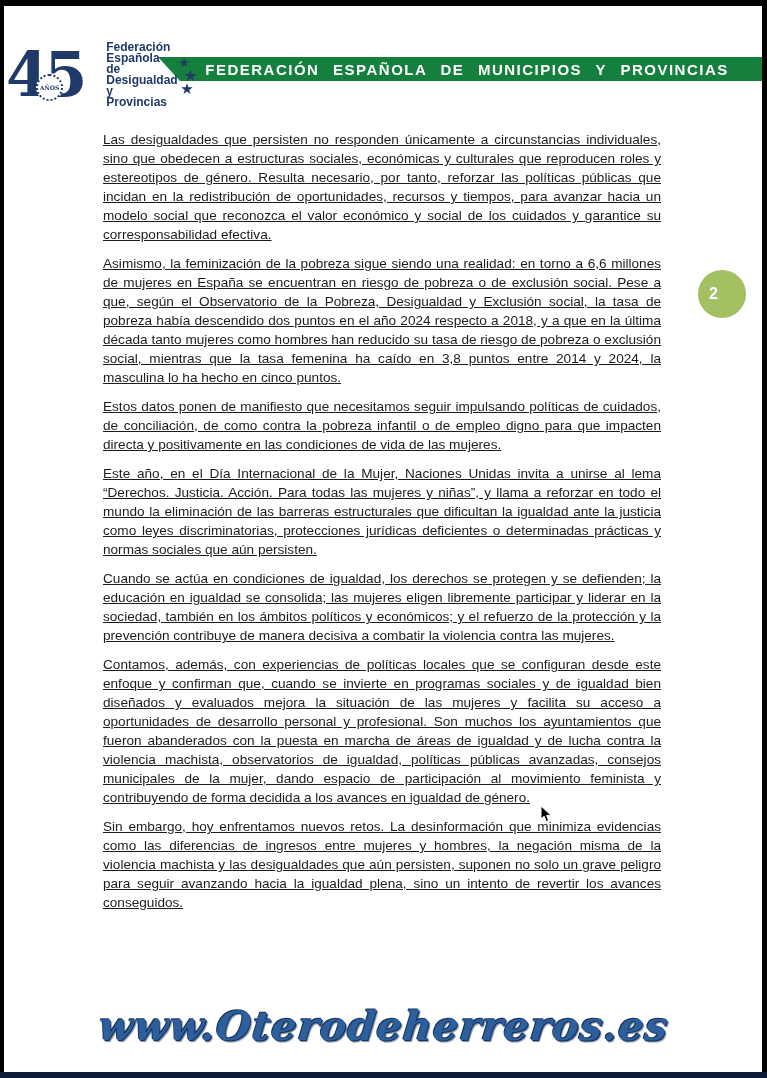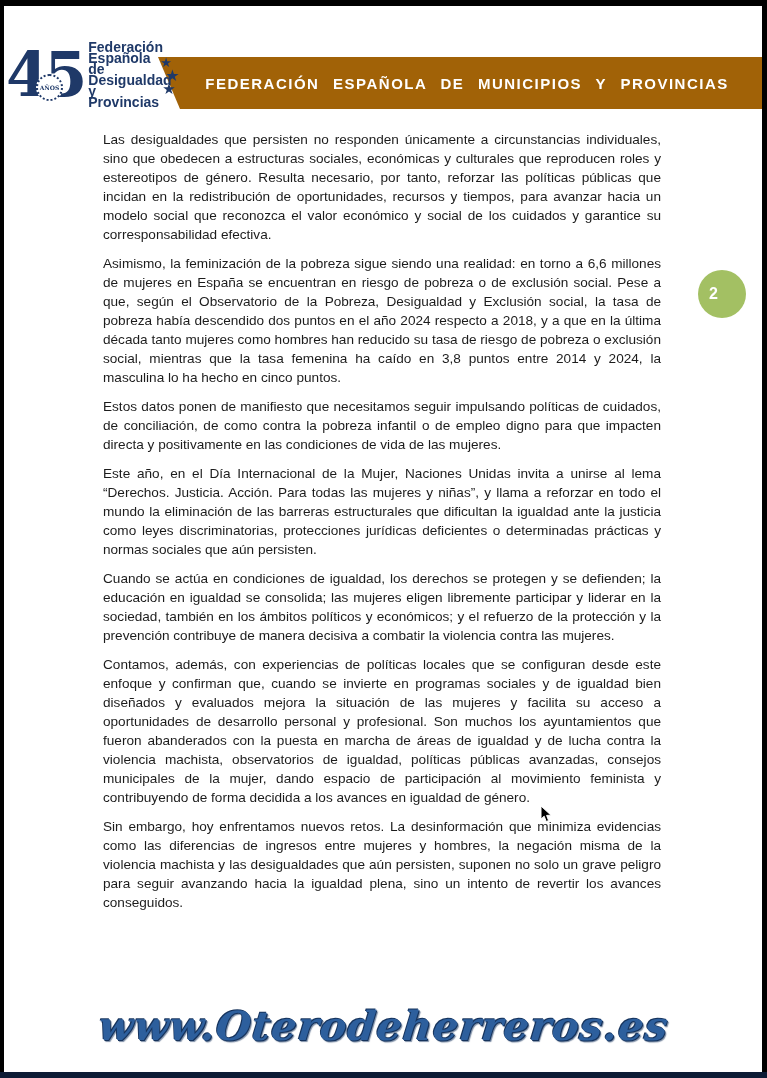--- a/index.html
+++ b/index.html
@@ -16,40 +16,40 @@
   .frame-bottom { left:0; top:1072px; width:767px; height:6px; background:#0d1b35; }
 
   
   .logo { position:absolute; left:6px; top:42px; display:flex; align-items:center; z-index:5; }
   .logo-45 { font-family:"DejaVu Serif", serif; font-weight:bold; font-size:62px;
              line-height:62px; color:#1f3968; letter-spacing:-5px; position:relative; }
   .logo-anos-circle { position:absolute; left:30px; top:30px; width:27px; height:27px;
              border-radius:50%; background:#fff; border:2px dotted #1f3968;
              display:flex; align-items:center; justify-content:center; }
   .logo-anos-circle span { font-size:6px; font-weight:bold; color:#1f3968; letter-spacing:0; }
-  .logo-textblock { margin-left:6px; color:#1f3968; font-size:14px; font-weight:bold;
+  .logo-textblock { margin-left:24px; color:#1f3968; font-size:12px; font-weight:bold;
              line-height:11px; width:58px; }
   .logo-stars { margin-left:14px; display:flex; flex-direction:column; color:#1f3968;
              line-height:13px; }
   .logo-stars .s1 { font-size:13px; margin-left:0; }
   .logo-stars .s2 { font-size:16px; margin-left:5px; }
   .logo-stars .s3 { font-size:15px; margin-left:2px; }
 
   
-  .banner { position:absolute; left:158px; top:57px; width:604px; height:52px;
-            background:#a16207; z-index:4;
+  .banner { position:absolute; left:158px; top:57px; width:604px; height:24px;
+            background:#15803d; z-index:4;
             clip-path:polygon(0 0, 100% 0, 100% 100%, 22px 100%);
             display:flex; align-items:center; justify-content:center; }
   .banner-title { color:#ffffff; font-weight:bold; font-size:15px; letter-spacing:1.5px;
             word-spacing:8px; white-space:nowrap; padding-left:14px; }
 
   
   .body-text { position:absolute; left:103px; top:130px; width:562px; color:#1c1c1c;
             font-size:13.6px; line-height:19px; text-align:justify; z-index:2; }
-  .body-text p { margin:0 4px 10px 0; }
+  .body-text p { margin:0 4px 10px 0;text-decoration:underline; }
 
   
   .page-badge { position:absolute; left:698px; top:270px; width:48px; height:48px;
             border-radius:50%; background:#a3c063; z-index:10;
             display:flex; align-items:center; }
   .page-badge span { color:#ffffff; font-weight:bold; font-size:16px; padding-left:11px; }
 
   
   .footer { position:absolute; left:0; top:1002px; width:767px; text-align:center; z-index:5; }
   .footer-site { display:inline-block; font-family:"DejaVu Serif", cursive;

